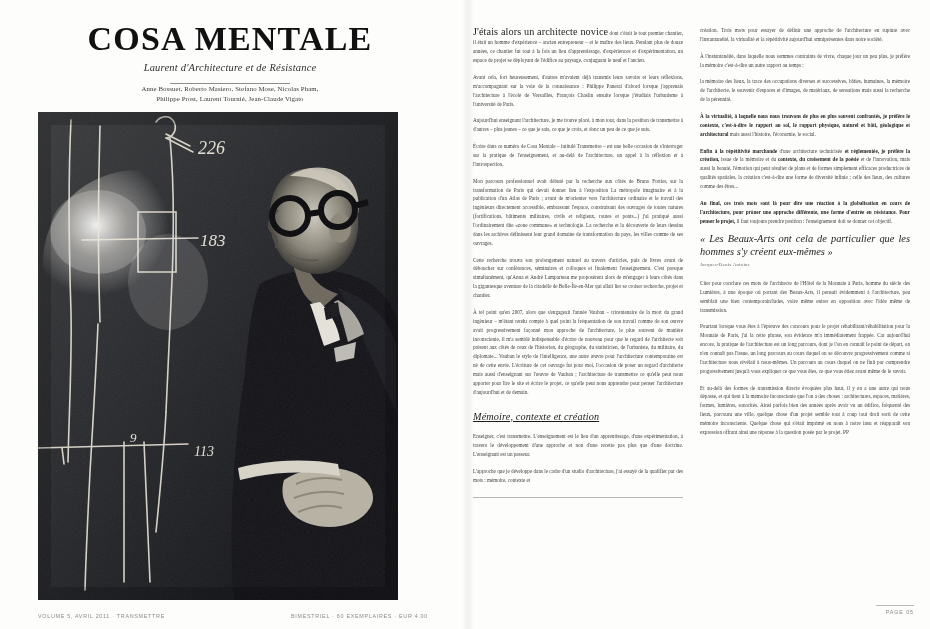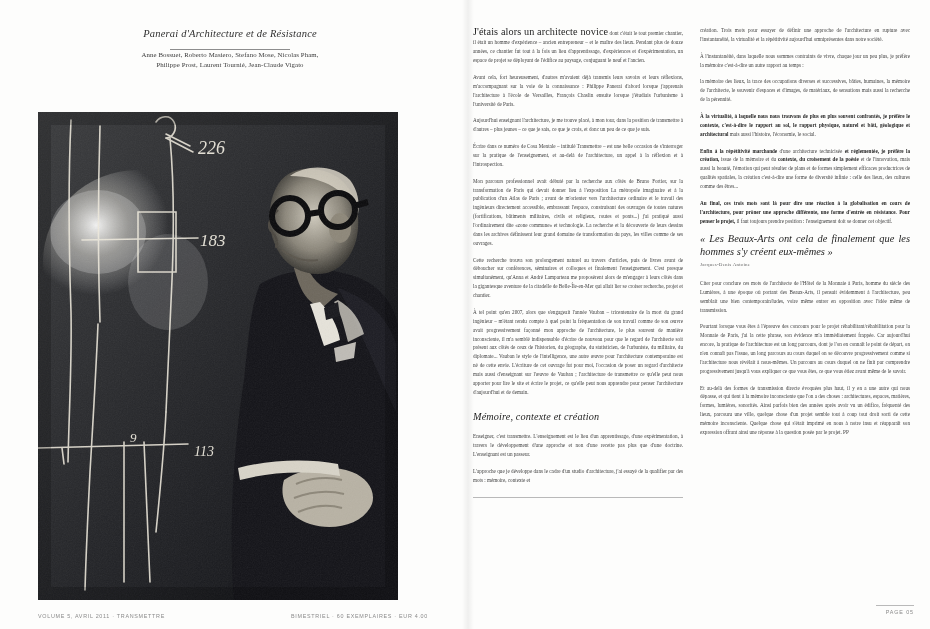--- a/index.html
+++ b/index.html
@@ -69,21 +69,21 @@
 
   .col p{margin:0 0 8px 0;}
   .lead-open{
     font-size:10.2px;line-height:1.22;
     color:#1d1d1d;letter-spacing:.1px;
   }
   .b{font-weight:700;color:#1f1f1f;}
 
   .sec-head{
     font-style:italic;font-size:10.2px;line-height:1.25;
-    color:#1d1d1d;margin:14px 0 9px 0;letter-spacing:.15px;
+    color:#1d1d1d;margin:14px 0 9px 0;letter-spacing:.15px;text-decoration:underline;
   }
   .sec-rule{height:1px;background:#b9b9b9;margin:12px 0 12px 0;width:100%;}
 
   .pullquote{
     font-style:italic;font-size:10.4px;line-height:1.2;
     color:#1d1d1d;margin:2px 0 3px 0;
   }
   .pullquote-attr{
     font-size:5.0px;color:#6a6a6a;margin:0 0 9px 0;letter-spacing:.2px;
   }
@@ -96,21 +96,22 @@
   .page-number .pn-rule{width:38px;height:1px;background:#b9b9b9;margin:0 0 3px auto;}
 </style>
 </head>
 <body>
 
 <div class="spread">
 
   <div class="page-left">
 
     <div class="masthead">
-      <div class="masthead-sub">Panerai d'Architecture et de Résistance</div>
+      <div class="masthead-title">COSA MENTALE</div>
+      <div class="masthead-sub">Laurent d'Architecture et de Résistance</div>
       <div class="masthead-rule"></div>
       <div class="issue-authors" style="white-space:pre-line;">Anne Bossuet, Roberto Masiero, Stefano Mose, Nicolas Pham,
 Philippe Prost, Laurent Tournié, Jean-Claude Vigato</div>
     </div>
 
     <div class="photo-wrap">
       <svg class="photo-svg" viewBox="0 0 360 488" preserveAspectRatio="none">
         <defs>
           <linearGradient id="bgGrad" x1="0" y1="0" x2="1" y2="1">
             <stop offset="0%" stop-color="#3b3c3e"></stop>
@@ -252,21 +253,21 @@
 
     <div class="col col-right">
       <p>création. Trois mots pour essayer de définir une approche de l'architecture en rupture avec l'instantanéité, la virtualité et la répétitivité aujourd'hui omniprésentes dans notre société.</p>
       <p>À l'instantanéité, dans laquelle nous sommes contraints de vivre, chaque jour un peu plus, je préfère la mémoire c'est-à-dire un autre rapport au temps :</p>
       <p>la mémoire des lieux, la trace des occupations diverses et successives, bâties, humaines, la mémoire de l'architecte, le souvenir d'espaces et d'images, de matériaux, de sensations mais aussi la recherche de la pérennité.</p>
 
       <p><span class="b">À la virtualité, à laquelle nous nous trouvons de plus en plus souvent </span><span class="b">confrontés, je préfère le contexte, c'est-à-dire le rapport au sol, le </span><span class="b">rapport physique, naturel et bâti, géologique et architectural </span><span>mais aussi l'histoire, l'économie, le social.</span></p>
       <p><span class="b">Enfin à la répétitivité marchande </span><span>d'une architecture technicisée </span><span class="b">et réglementée, je préfère la création, </span><span>issue de la mémoire et du </span><span class="b">contexte, du croisement de la poésie </span><span>et de l'innovation, mais aussi </span><span>la beauté, l'émotion qui peut résulter de plans et de formes simplement efficaces productrices de qualités spatiales, la création c'est-à-dire une forme de diversité infinie : celle des lieux, des cultures comme des êtres...</span></p>
       <p><span class="b">Au final, ces trois mots sont là pour dire une réaction à la globalisation en cours de l'architecture, pour prôner une approche différente, une forme d'entrée en résistance. Pour penser le projet, </span><span>il faut toujours prendre position : l'enseignement doit se donner cet objectif.</span></p>
 
-      <div class="pullquote">« Les Beaux-Arts ont cela de finalement que les hommes s'y créent eux-mêmes »</div>
+      <div class="pullquote">« Les Beaux-Arts ont cela de particulier que les hommes s'y créent eux-mêmes »</div>
       <div class="pullquote-attr">Jacques-Denis Antoine</div>
 
       <p>Citer pour conclure ces mots de l'architecte de l'Hôtel de la Monnaie à Paris, homme du siècle des Lumières, à une époque où portant des Beaux-Arts, il pensait évidemment à l'architecture, peu semblait une bien contemporain/ludes, voire même entrer en opposition avec l'idée même de transmission.</p>
       <p>Pourtant lorsque vous êtes à l'épreuve des concours pour le projet réhabilitant/réhabilitation pour la Monnaie de Paris, j'ai la cette phrase, son évidence m'a immédiatement frappée. Car aujourd'hui encore, la pratique de l'architecture est un long parcours, dont je l'on en connaît le point de départ, on n'en connaît pas l'issue, un long parcours au cours duquel on se découvre progressivement comme si l'architecture nous révélait à nous-mêmes. Un parcours au cours duquel on ne finit par comprendre progressivement jusqu'à vous expliquer ce que vous êtes, ce que vous étiez avant même de le savoir.</p>
       <p>Et au-delà des formes de transmission directe évoquées plus haut, il y en a une autre qui nous dépasse, et qui tient à la mémoire inconsciente que l'on a des choses : architectures, espaces, matières, formes, lumières, sonorités. Ainsi parfois bien des années après avoir vu un édifice, fréquenté des lieux, parcouru une ville, quelque chose d'un projet semble tout à coup tout droit sorti de cette mémoire inconsciente. Quelque chose qui s'était imprimé en nous à notre insu et réapparaît son expression offrant ainsi une réponse à la question posée par le projet. PP</p>
     </div>
 
     <div class="page-number">
       <div class="pn-rule"></div>
       <span>PAGE 05</span>

